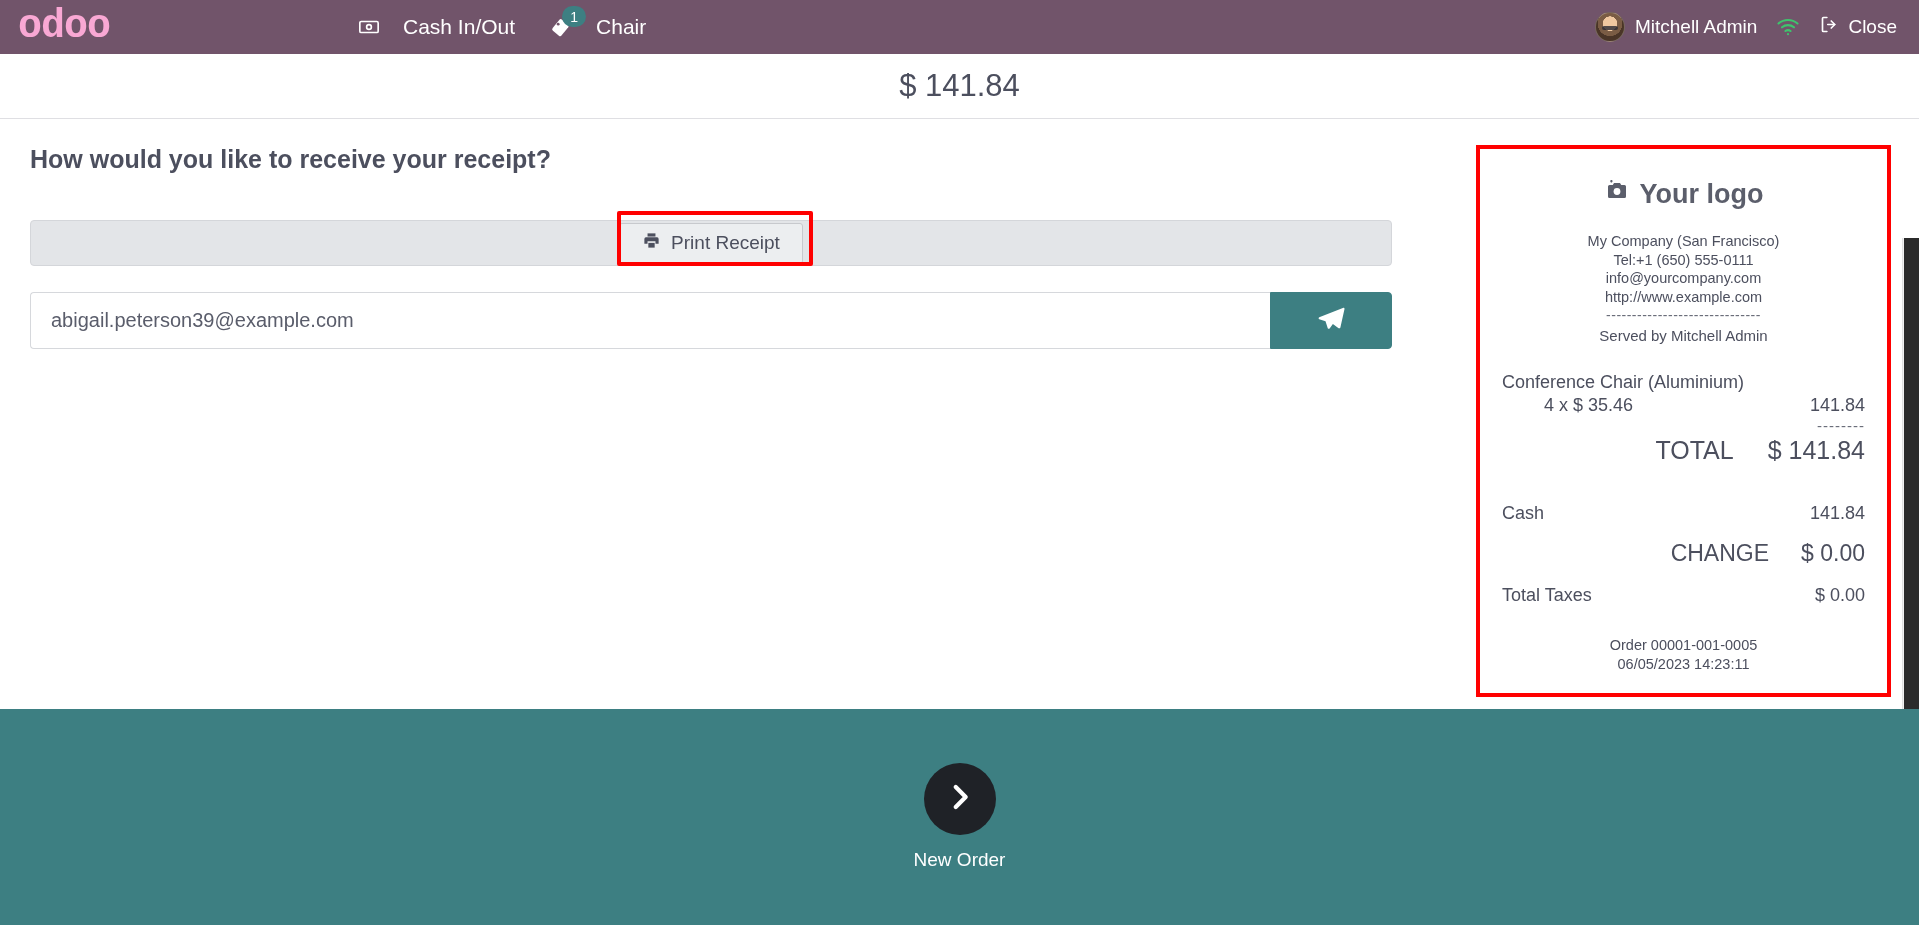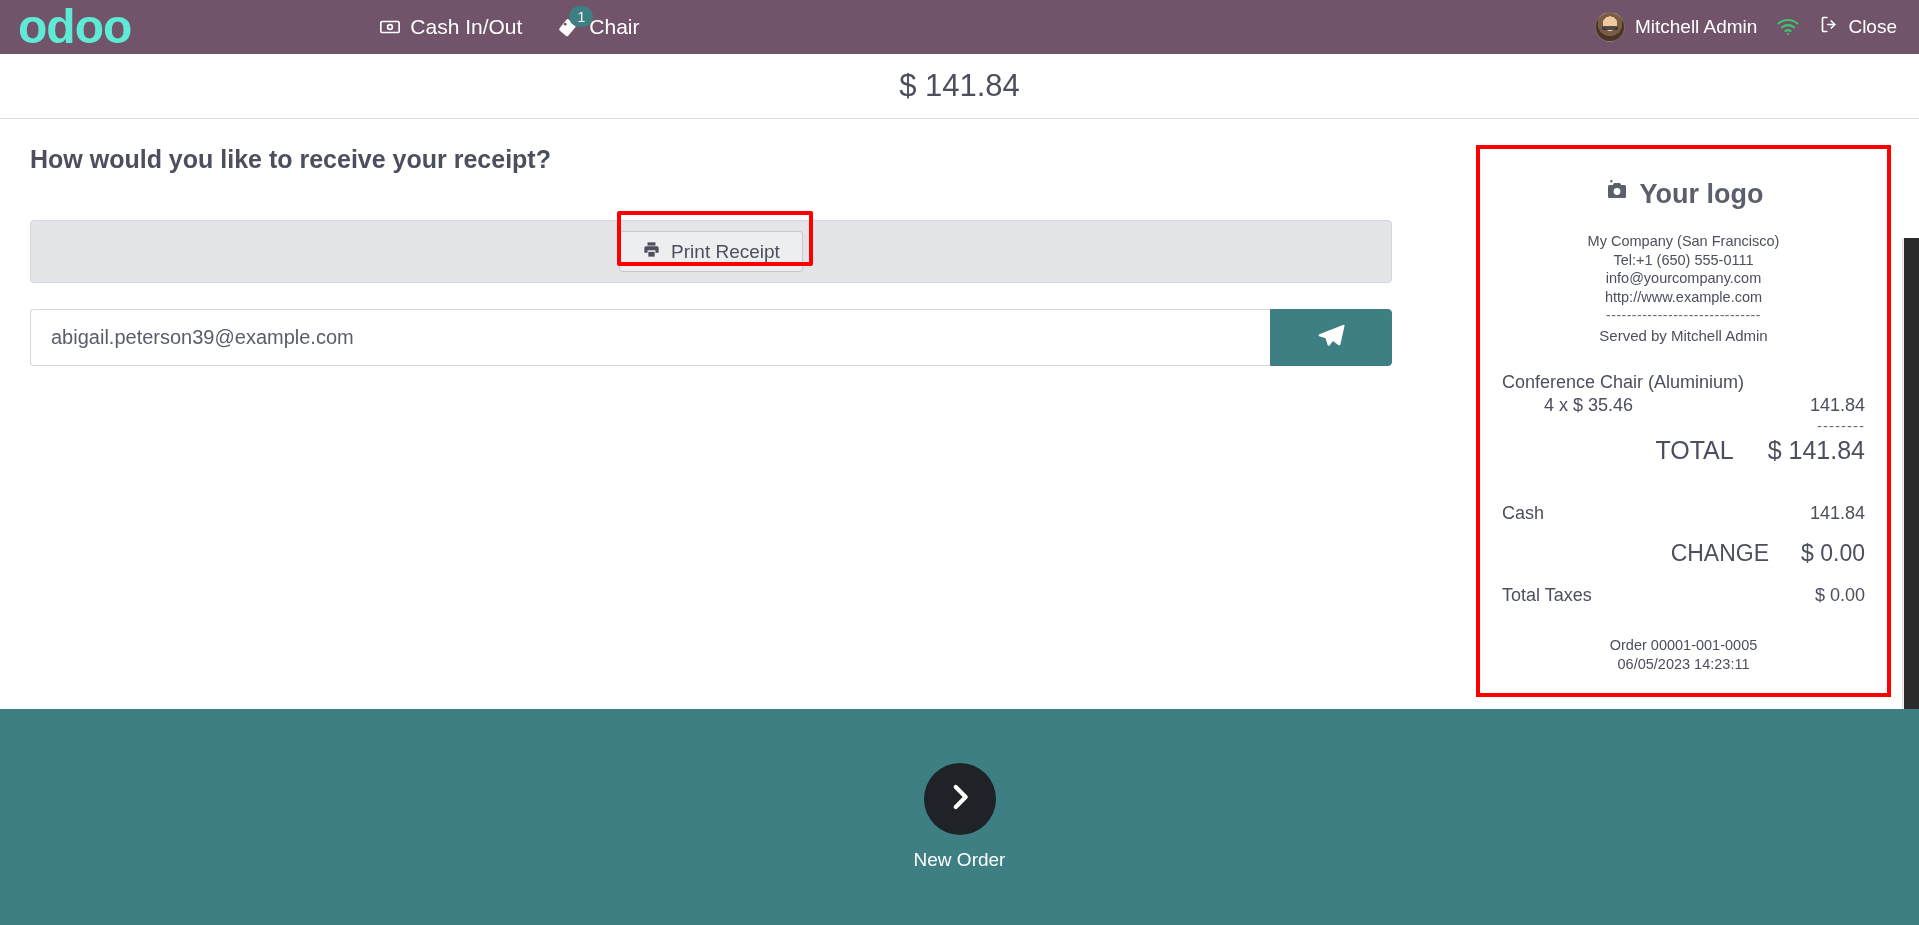--- a/index.html
+++ b/index.html
@@ -9,24 +9,24 @@
     font-family: "Liberation Sans", sans-serif;
     background: #ffffff;
   }
   .screen { position: relative; width: 1919px; height: 925px; background:#fff; display:flex; flex-direction:column; }
 
   
   .topbar {
     height: 54px; min-height:54px; background: #71546a; color: #ffffff;
     display: flex; align-items: center; position: relative;
   }
-  .logo { margin-left: 18px; font-size: 48px; font-weight: 700; letter-spacing: -1px;
-          line-height: 1; color:#5eead4; font-family:Liberation Sans, sans-serif; }
+  .logo { margin-left: 18px; font-size: 40px; font-weight: 700; letter-spacing: -1px;
+          line-height: 1; color:#f9a8d4; font-family:Liberation Mono, monospace; }
   .topbar-center { display:flex; align-items:center; gap: 34px; margin-left: 248px; }
-  .tb-item { display:flex; align-items:center; gap: 9px; font-size: 21px; color:#fff; cursor:pointer; position:relative; }
+  .tb-item { display:flex; align-items:center; gap: 23px; font-size: 21px; color:#fff; cursor:pointer; position:relative; }
   .tb-item svg { display:block; }
   .badge {
     position:absolute; left: 13px; top: -9px;
     background:#3d7f82; color:#fff; border-radius: 11px;
     min-width: 24px; height: 21px; padding: 0 6px;
     font-size: 14px; display:flex; align-items:center; justify-content:center;
   }
   .topbar-right { margin-left:auto; display:flex; align-items:center; gap: 18px; margin-right: 22px; }
   .user { display:flex; align-items:center; gap: 10px; font-size:19px; cursor:pointer; }
   .avatar {
@@ -49,21 +49,21 @@
     border-bottom: 1px solid #dfdfe3;
   }
   .amount { font-size: 31px; color: #4c4f5e; font-weight: 400; }
 
   
   .content { flex:1; display:flex; position:relative; overflow:hidden; background:#fff; }
   .left-pane { flex:1; padding: 26px 0 0 30px; position:relative; }
   .title { font-size: 25px; font-weight: 700; color: #4c4f5e; margin-bottom: 46px; }
 
   .print-strip {
-    width: 1362px; height: 63px; background:#e3e5e8; border:1px solid #d4d6da;
+    width: 1362px; height: 46px; background:#e3e5e8; border:1px solid #d4d6da;
     border-radius: 4px; display:flex; align-items:center; justify-content:center;
     position:relative;
   }
   .print-btn {
     background:#eceef0; border:1px solid #c7c9cd; border-radius:3px;
     height: 41px; padding: 0 22px; display:flex; align-items:center; gap:10px;
     font-size: 19px; color:#4c4f5e; cursor:pointer;
   }
   .redbox {
     position:absolute; border: 4px solid #ff0000; border-radius: 2px;

